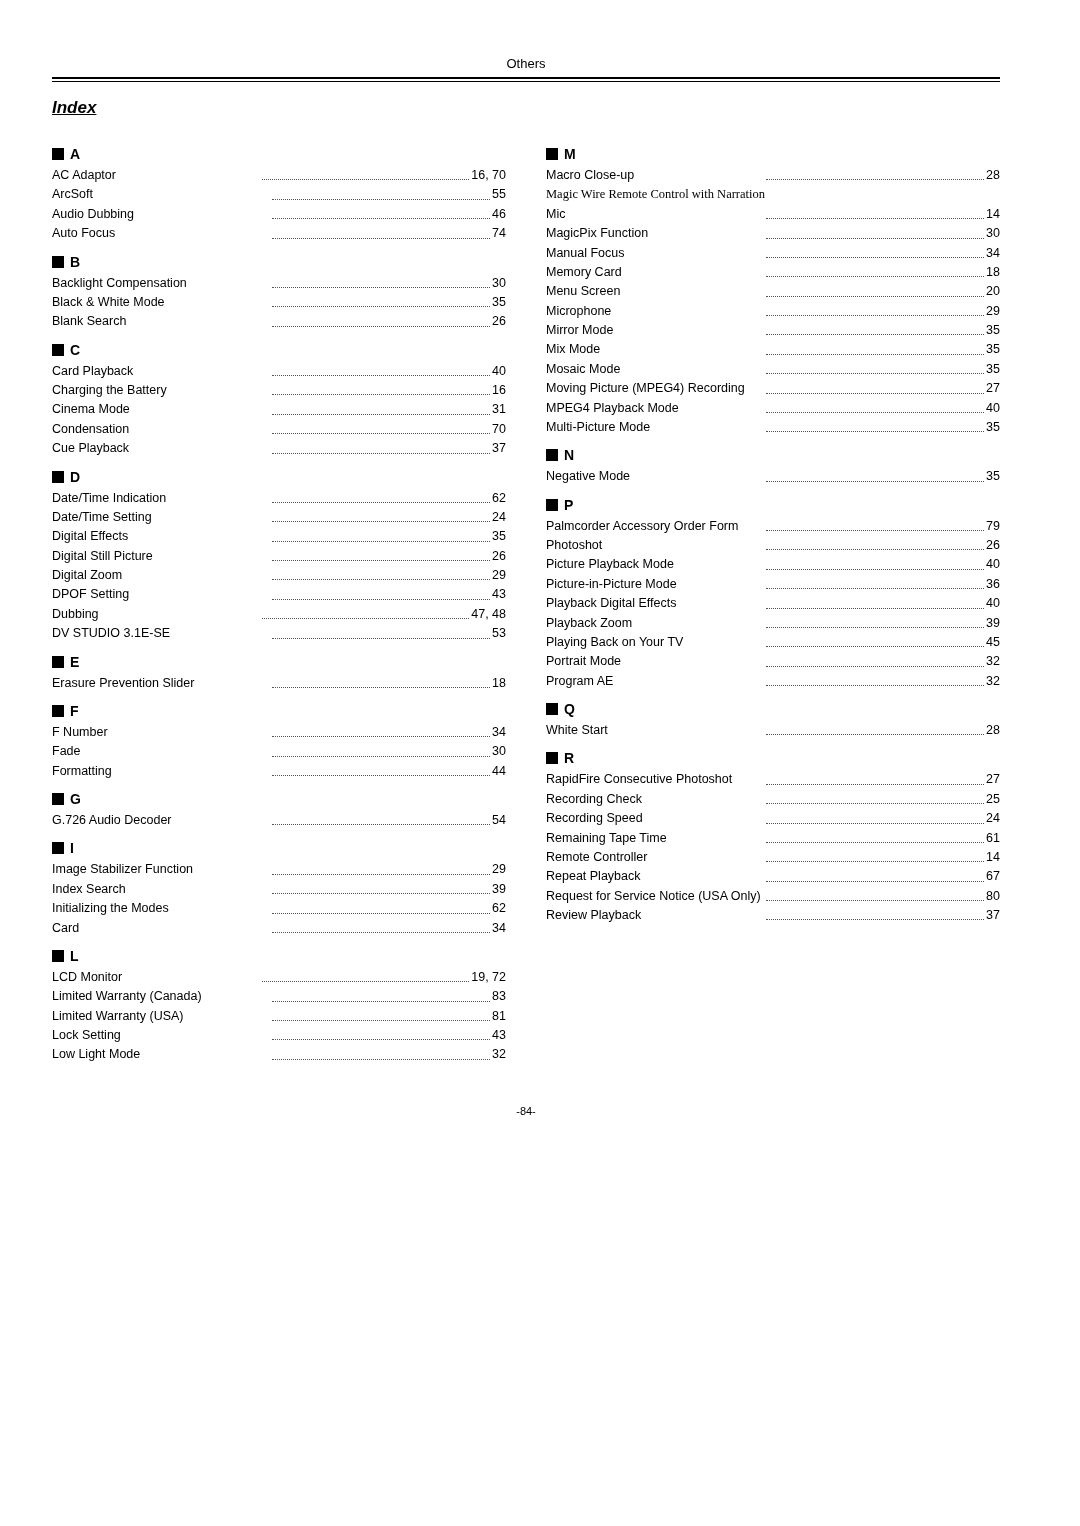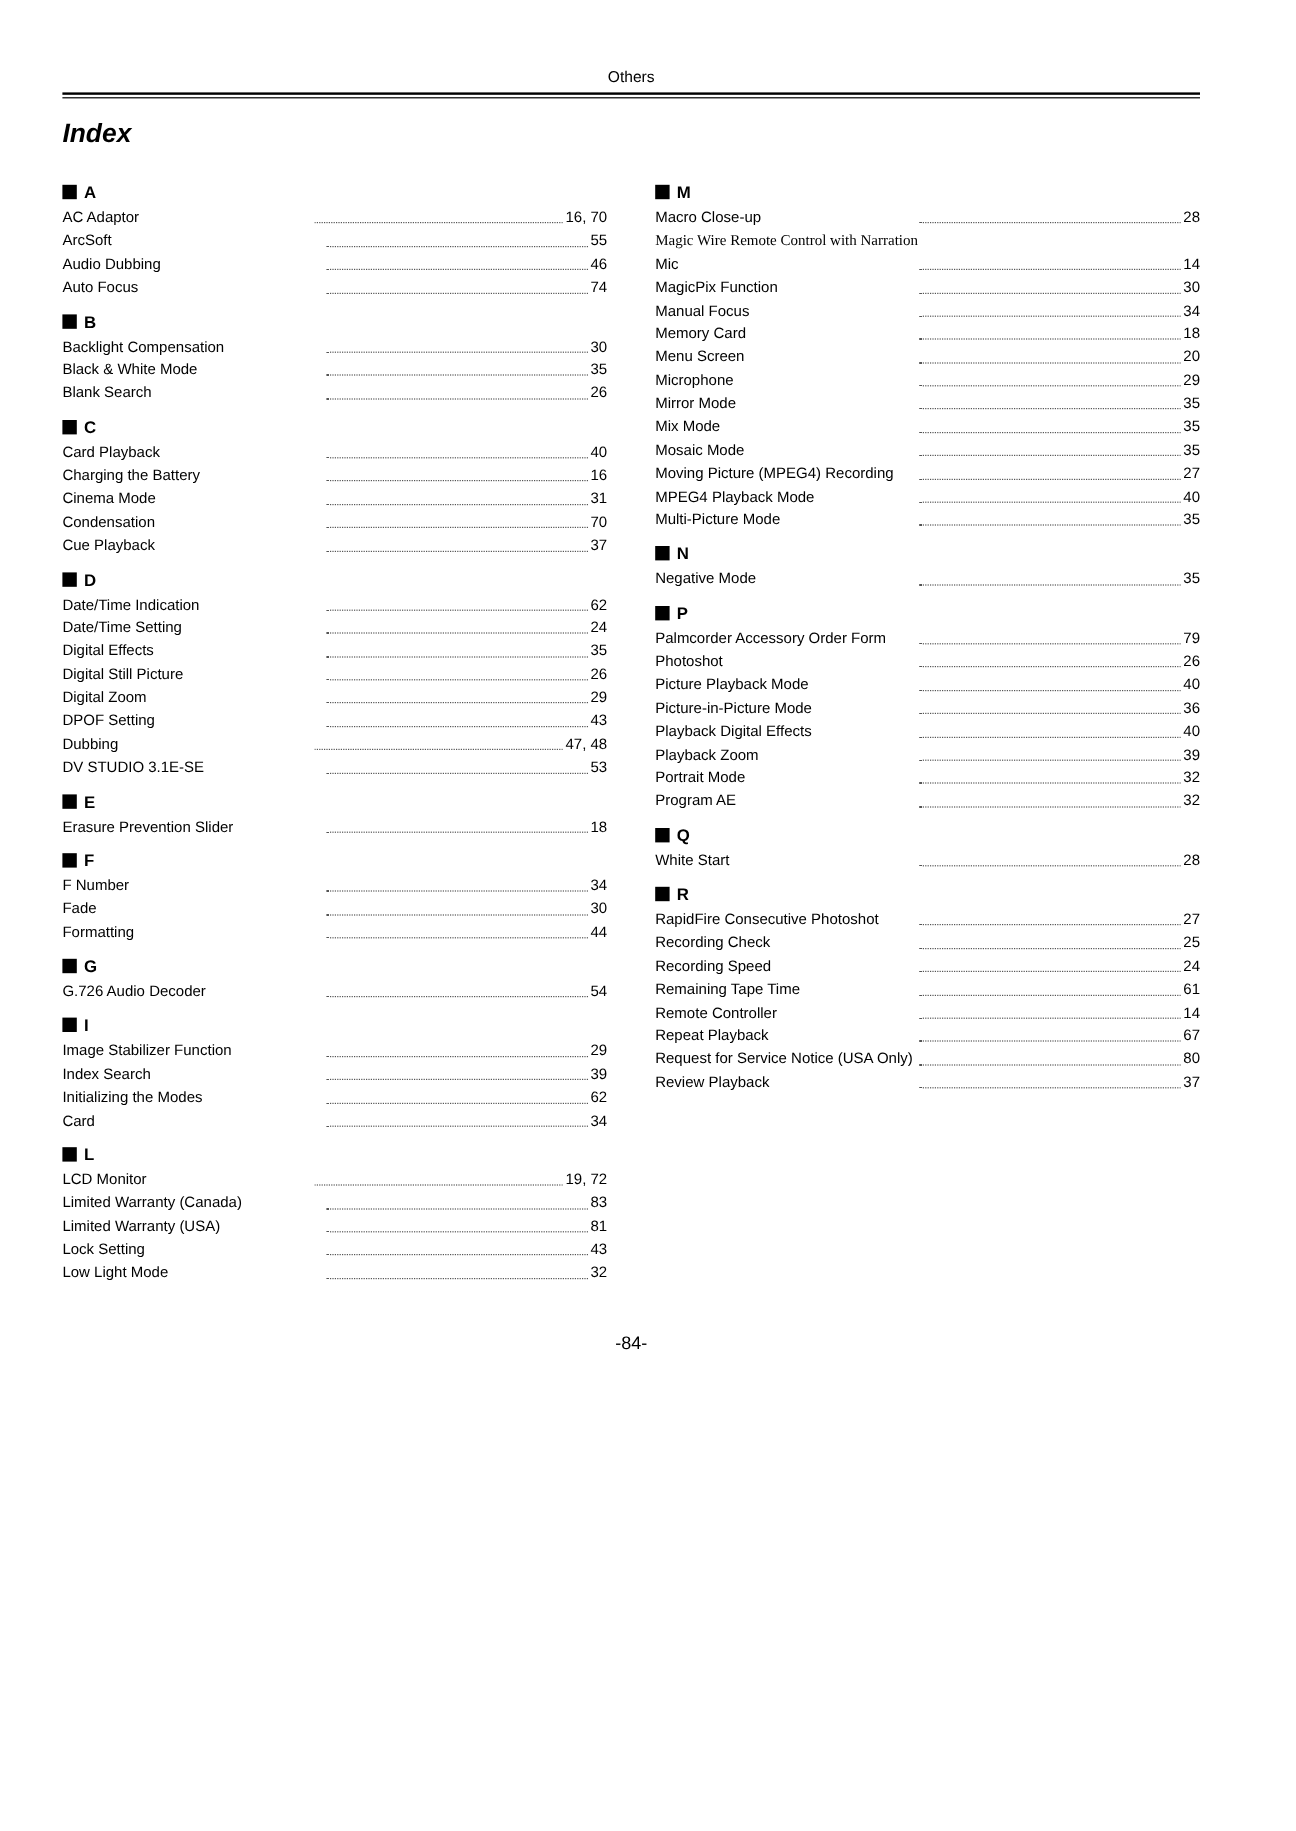--- a/index.html
+++ b/index.html
@@ -27,24 +27,25 @@
       border: none;
       border-top: 2px solid #000;
       margin-bottom: 2px;
     }
     .bottom-rule {
       border: none;
       border-top: 1px solid #000;
       margin-bottom: 16px;
     }
     .index-title {
-      font-size: 22px;
+      font-size: 17px;
       font-weight: bold;
       font-style: italic;
       margin-bottom: 18px;
+      text-decoration: underline;
     }
     .columns {
       display: flex;
       gap: 40px;
     }
     .col {
       flex: 1;
     }
     .section-header {
       display: flex;
@@ -88,21 +89,21 @@
       bottom: 4px;
       left: 0;
     }
     .entry-page {
       text-align: right;
       white-space: nowrap;
     }
     .page-number {
       text-align: center;
       margin-top: 40px;
-      font-size: 15px;
+      font-size: 11px;
     }
     .special-entry {
       font-size: 12.5px;
       line-height: 1.55;
       font-family: Liberation Serif, serif;
     }
   </style>
 </head>
 <body>
 
@@ -538,20 +539,27 @@
           <span class="entry-page">40</span>
         </div>
         <div class="index-entry">
           <span class="entry-name">Playback Zoom</span>
           <span class="entry-dots"> 
             <span class="dots-line"></span>
           </span>
           <span class="entry-page">39</span>
         </div>
         <div class="index-entry">
+          <span class="entry-name">Playing Back on Your TV</span>
+          <span class="entry-dots"> 
+            <span class="dots-line"></span>
+          </span>
+          <span class="entry-page">45</span>
+        </div>
+        <div class="index-entry">
           <span class="entry-name">Portrait Mode</span>
           <span class="entry-dots"> 
             <span class="dots-line"></span>
           </span>
           <span class="entry-page">32</span>
         </div>
         <div class="index-entry">
           <span class="entry-name">Program AE</span>
           <span class="entry-dots"> 
             <span class="dots-line"></span>

